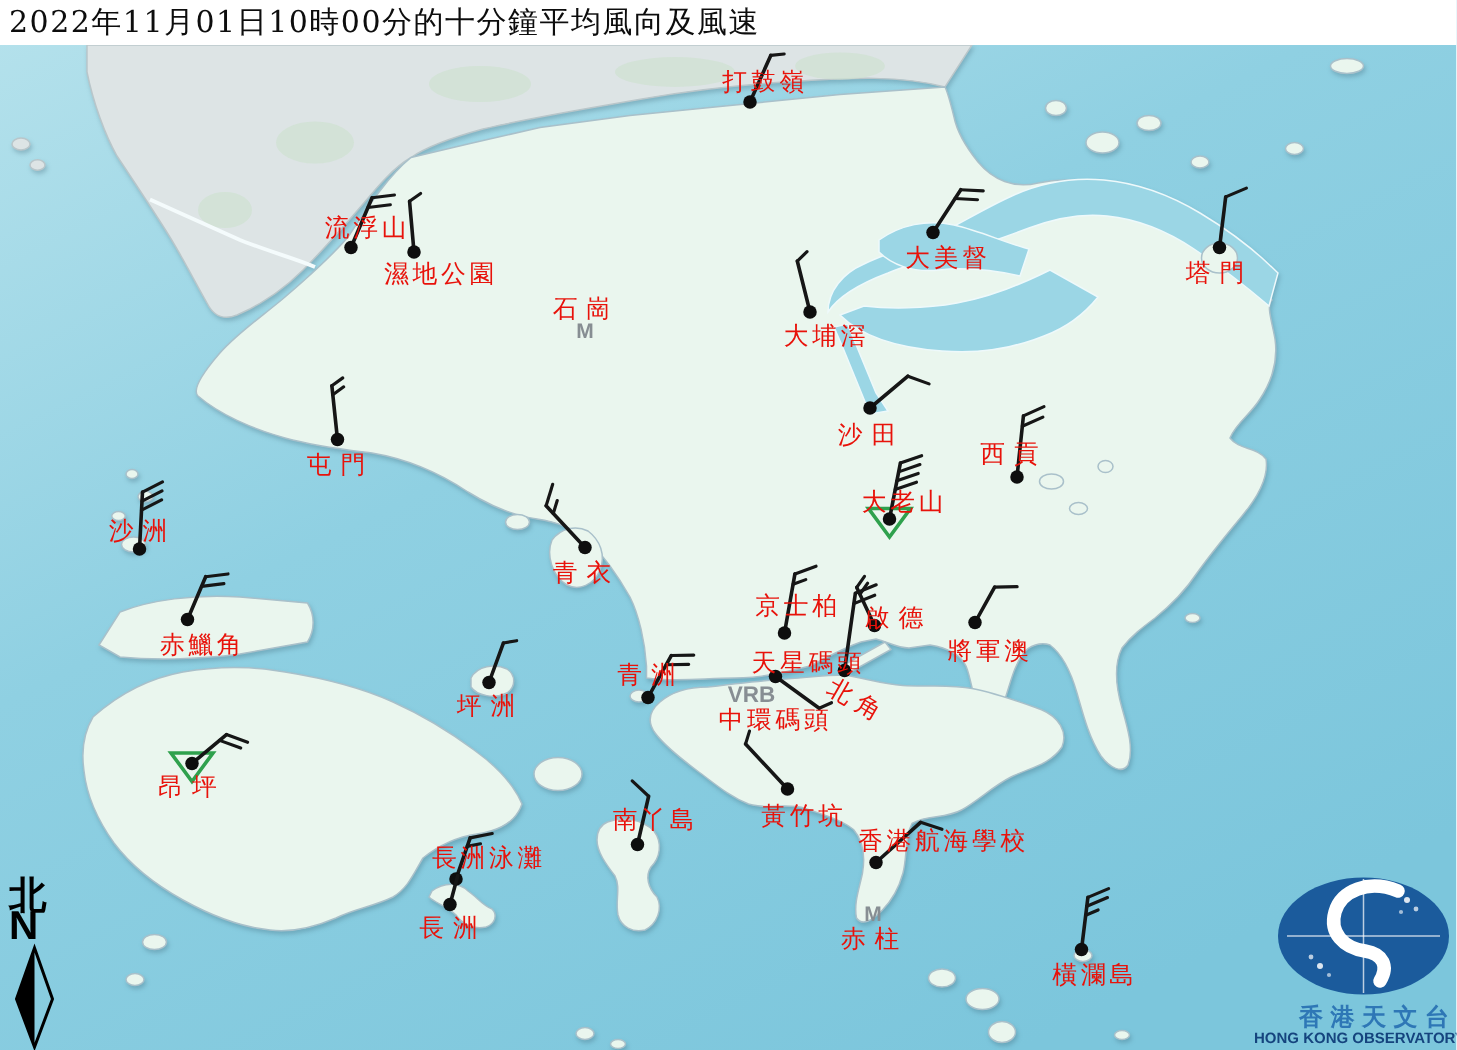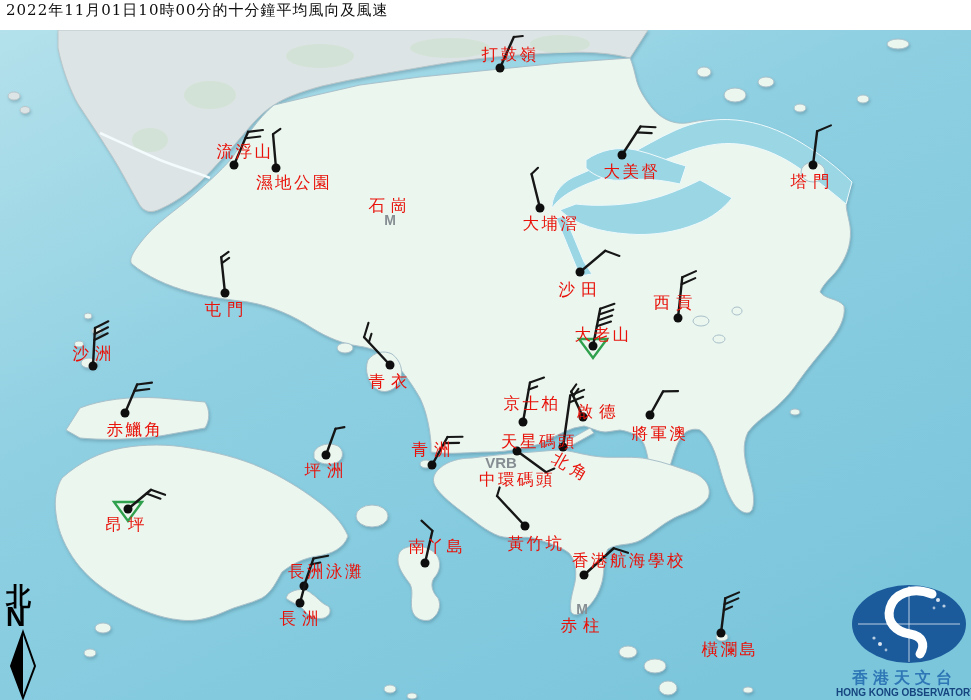--- a/index.html
+++ b/index.html
@@ -1,39 +1,39 @@
 <!DOCTYPE html>
 <html><head>
 <meta charset="utf-8">
 <style>
   html,body{margin:0;padding:0;background:#fff;}
   #stage{position:relative;width:971px;height:700px;overflow:hidden;
          font-family:"DejaVu Serif","Liberation Serif",serif;}
   #titlebar{position:absolute;left:0;top:0;width:971px;height:30px;background:#ffffff;z-index:5;}
-  #titlebar .t{position:absolute;left:6px;top:1px;font-size:15px;color:#0d0d0d;
+  #titlebar .t{position:absolute;left:6px;top:1px;font-size:20px;color:#0d0d0d;
                letter-spacing:1px;white-space:nowrap;font-weight:500;}
   svg{position:absolute;left:0;top:0;}
   .land{fill:#eaf6ee;stroke:#a9c0ca;stroke-width:1;}
   .urban{fill:#dde4e5;stroke:#b9c6ca;stroke-width:1;}
   .inwater{fill:#9bd6e5;stroke:#eef9fb;stroke-width:1;}
   .greenpatch{fill:#cfe2d1;opacity:.75;}
   #landgroup{filter:drop-shadow(1px 2px 1.5px rgba(50,85,105,.28));}
   text.stn{fill:#e8120a;font-size:16.5px;font-family:"DejaVu Serif","Liberation Serif",serif;}
   text.mk{fill:#878e93;font-weight:bold;font-family:"Liberation Sans","DejaVu Sans",sans-serif;}
   .staff{stroke:#161616;stroke-width:2.4;stroke-linecap:round;fill:none;}
   .barb{stroke:#161616;stroke-width:2.1;stroke-linecap:round;}
   .tri{stroke:#2fa14d;stroke-width:2.4;fill:none;stroke-linejoin:miter;}
   .dot{fill:#0e0e0e;}
   #compass{position:absolute;left:4px;top:580px;width:44px;height:120px;z-index:6;}
   #compass .zh{position:absolute;left:2px;top:0;font-size:25px;font-weight:bold;color:#000;}
   #compass .en{position:absolute;left:2px;top:22px;font-size:27px;font-weight:bold;color:#000;
                font-family:"Liberation Sans","DejaVu Sans",sans-serif;}
   #logo{position:absolute;left:838px;top:582px;width:133px;height:118px;z-index:6;text-align:center;}
   #logo .zh{position:absolute;left:0;top:86px;width:133px;font-size:16px;font-weight:bold;
-            letter-spacing:5px;color:#2e77b6;font-family:"DejaVu Serif",serif;white-space:nowrap;}
+            letter-spacing:5px;color:#2e77b6;font-family:"DejaVu Serif",serif;white-space:nowrap;text-align:right;}
   #logo .en{position:absolute;left:-2px;top:105px;width:137px;font-size:10px;font-weight:bold;
             color:#15447e;font-family:"Liberation Sans","DejaVu Sans",sans-serif;white-space:nowrap;}
 </style>
 </head>
 <body>
 
 <div id="stage">
 
   <svg width="971" height="700" viewBox="0 0 971 700">
     <defs>

